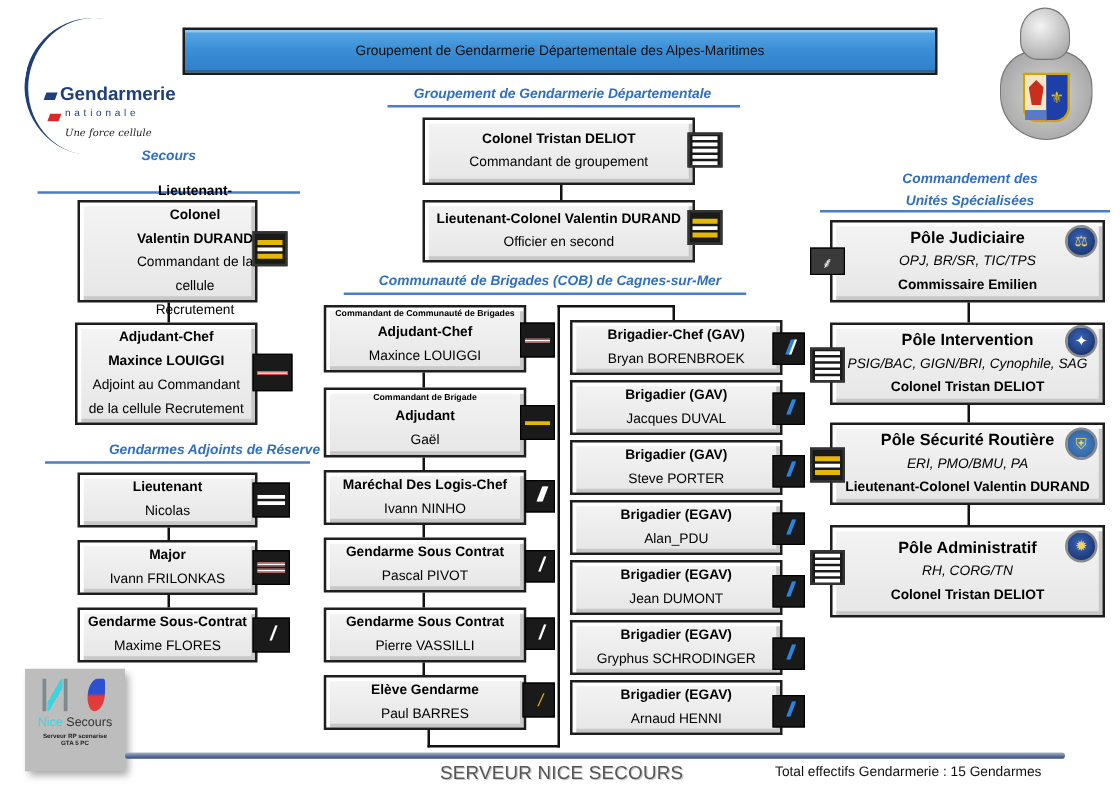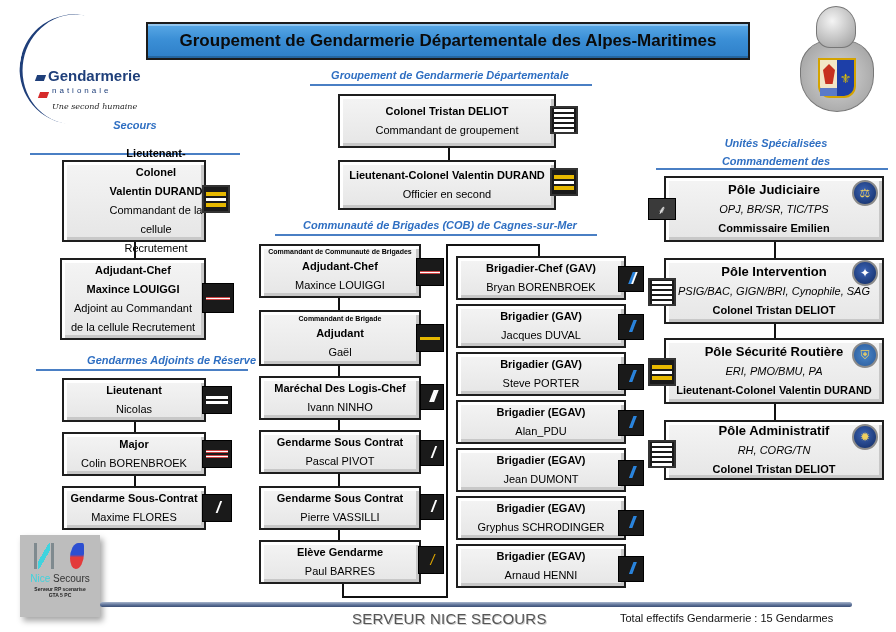--- a/index.html
+++ b/index.html
@@ -6,21 +6,21 @@
   html, body { width: 896px; height: 632px; background: #ffffff; overflow: hidden; }
   body { position: relative; font-family: "Liberation Sans", "DejaVu Sans", sans-serif; color: #000; }
 
   
   .banner {
     position: absolute; left: 146px; top: 22px; width: 604px; height: 38px;
     background: linear-gradient(180deg, #5aa9e6 0%, #3b8fd6 45%, #2e7fc8 100%);
     border: 2px solid #1b1b1b;
     box-shadow: inset 0 2px 0 rgba(255,255,255,0.35), inset 0 -2px 0 rgba(0,0,0,0.2);
     display: flex; align-items: center; justify-content: center;
-    font-weight: bold; font-size: 17px; color: #0b0b0b;
+    font-weight: normal; font-size: 11px; color: #0b0b0b;
   }
 
   
   .section {
     position: absolute; color: #2f6fc2; font-style: italic; font-weight: bold;
     font-size: 11px; text-align: center; line-height: 18px;
   }
   .section .line { display: block; }
   .rule { position: absolute; height: 2px; background: #4a7fc4; }
 
@@ -108,21 +108,21 @@
   .ribbon .s { width: 86%; height: 3px; background: #fff; }
   .ribbon .s.gold { background: #e6b800; height: 4px; }
 </style>
 </head>
 <body>
 
 <div class="logo-gn">
   <div class="arc"></div>
   <div class="g-title"><span class="fl"></span><span>Gendarmerie</span><span class="fr"></span></div>
   <div class="g-sub">nationale</div>
-  <div class="g-motto">Une second humaine</div>
+  <div class="g-motto">Une force cellule</div>
 </div>
 
 <div class="crest">
   <div class="wreath"></div>
   <div class="helm"></div>
   <div class="shield-l">
       <div class="eagle"></div>
       <div class="sea"></div>
     </div>
   <div class="shield-r">⚜</div>
@@ -189,21 +189,21 @@
   <span class="b">Lieutenant</span>
   <span>Nicolas</span>
 </div>
 <div class="ins" style="left:202px; top:386px; width:30px; height:28px;">
   <div class="stripe"></div>
     <div class="stripe"></div>
 </div>
 <div class="vline" style="left:134px; top:422px; height:10px;"></div>
 <div class="box" style="left:62px; top:432px; width:144px; height:44px;">
   <span class="b">Major</span>
-  <span>Colin BORENBROEK</span>
+  <span>Ivann FRILONKAS</span>
 </div>
 <div class="ins" style="left:202px; top:440px; width:30px; height:28px;">
   <div class="stripe red-edge"></div>
     <div class="stripe red-edge"></div>
 </div>
 <div class="vline" style="left:134px; top:476px; height:10px;"></div>
 <div class="box" style="left:62px; top:486px; width:144px; height:44px;">
   <span class="b">Gendarme Sous-Contrat</span>
   <span>Maxime FLORES</span>
 </div>
@@ -324,22 +324,22 @@
 
 <div class="box" style="left:456px; top:544px; width:170px; height:44px;">
   <span class="b">Brigadier (EGAV)</span>
   <span>Arnaud HENNI</span>
 </div>
 <div class="ins" style="left:618px; top:556px; width:26px; height:26px;">
   <span class="slashes blue">//</span>
 </div>
 
 <div class="section" style="left:660px; top:134px; width:232px;">
+  <span class="line">Commandement des</span>
   <span class="line">Unités Spécialisées</span>
-  <span class="line">Commandement des</span>
 </div>
 <div class="rule" style="left:656px; top:168px; width:232px;"></div>
 
 <div class="box" style="left:664px; top:176px; width:220px; height:66px;">
   <span class="big">Pôle Judiciaire</span>
   <span class="i">OPJ, BR/SR, TIC/TPS</span>
   <span class="b">Commissaire Emilien</span>
 </div>
 <div class="badge" style="left:852px; top:180px;">⚖</div>
 <div class="ins" style="left:648px; top:198px; width:28px; height:22px; background:#3a3a3a;">
@@ -368,21 +368,21 @@
   <span class="b">Lieutenant-Colonel Valentin DURAND</span>
 </div>
 <div class="badge" style="left:852px; top:342px; background: radial-gradient(circle, #4a86c8, #2a5a9a);">⛨</div>
 <div class="ribbon" style="left:648px; top:358px;">
   <div class="s gold"></div>
     <div class="s"></div>
     <div class="s gold"></div>
 </div>
 <div class="vline" style="left:774px; top:404px; height:16px;"></div>
 
-<div class="box" style="left:664px; top:420px; width:220px; height:60px;">
+<div class="box" style="left:664px; top:420px; width:220px; height:74px;">
   <span class="big">Pôle Administratif</span>
   <span class="i">RH, CORG/TN</span>
   <span class="b">Colonel Tristan DELIOT</span>
 </div>
 <div class="badge" style="left:852px; top:424px;">✹</div>
 <div class="ribbon" style="left:648px; top:440px;">
   <div class="s"></div>
     <div class="s"></div>
     <div class="s"></div>
     <div class="s"></div>

